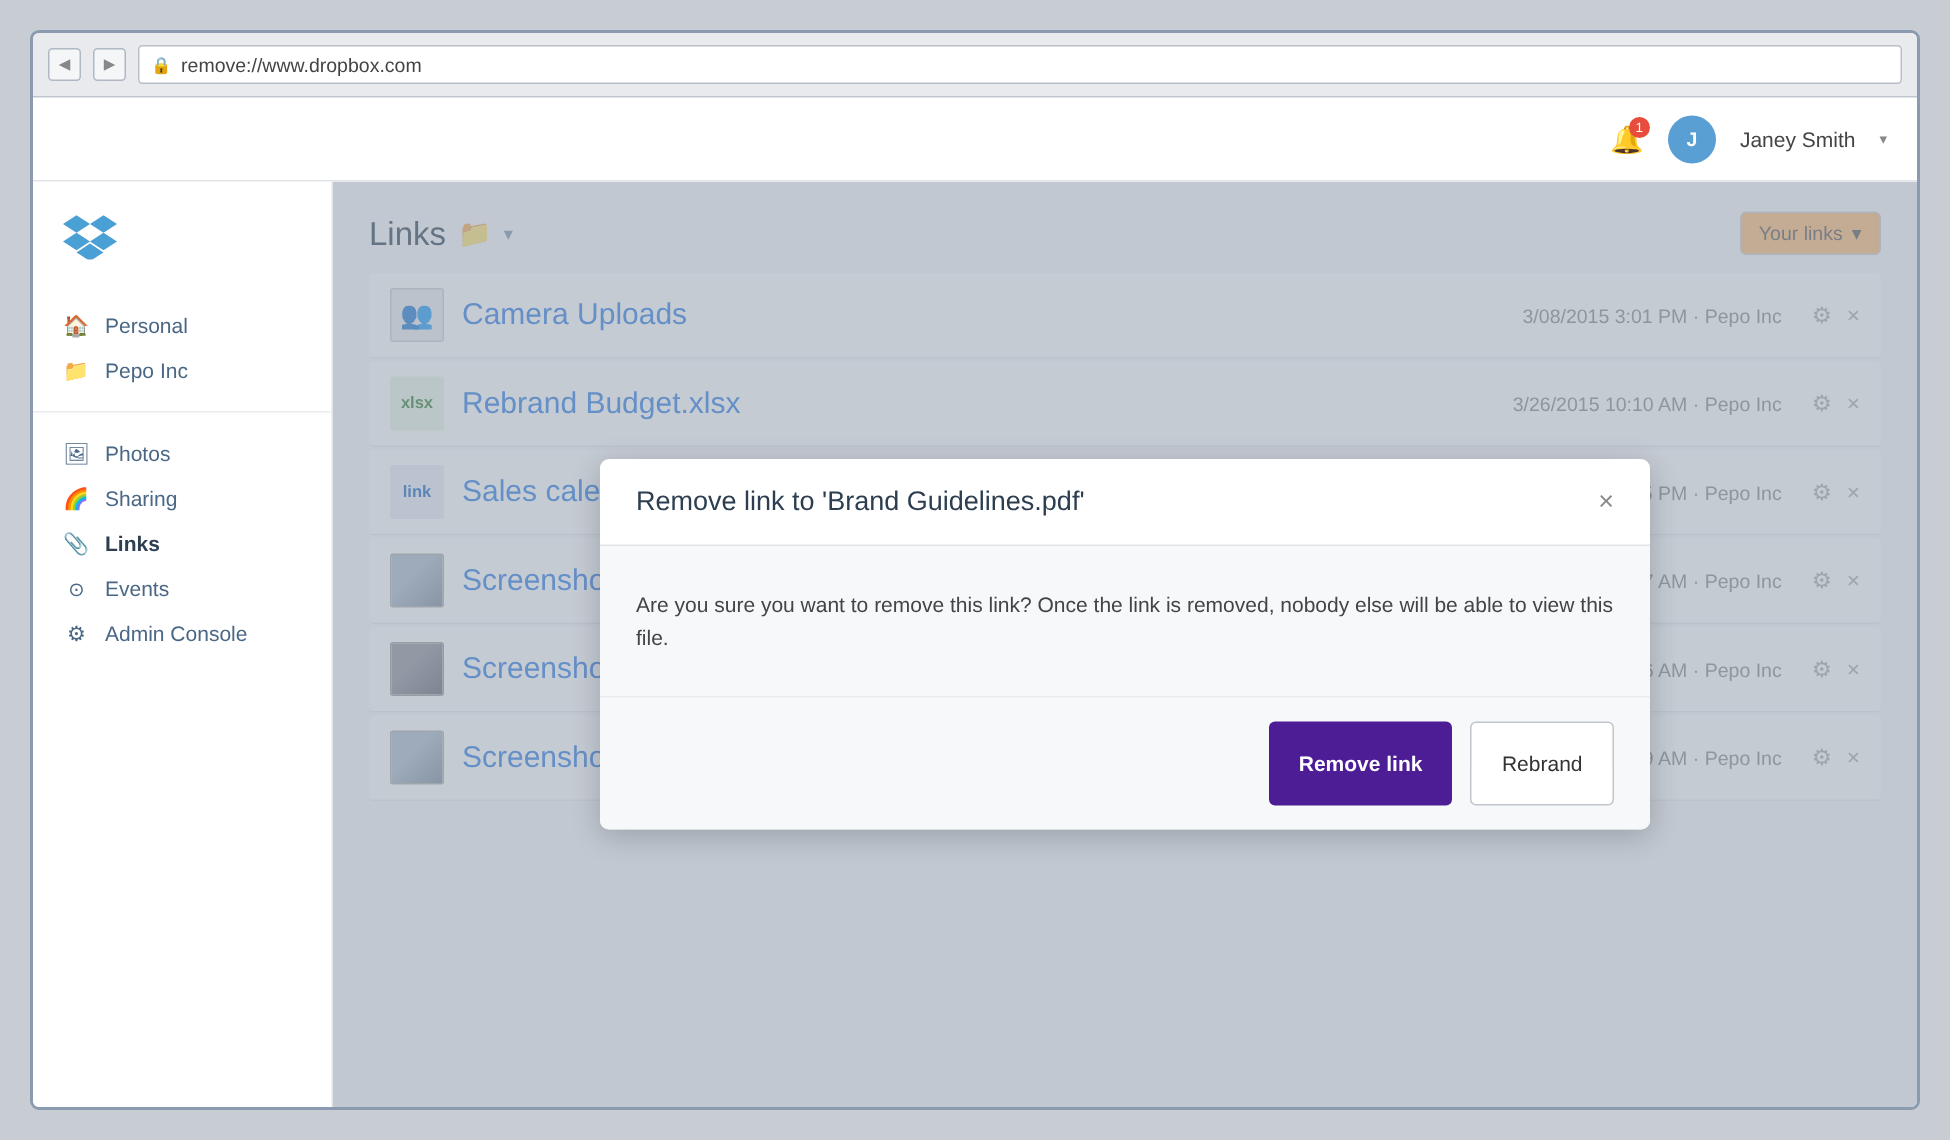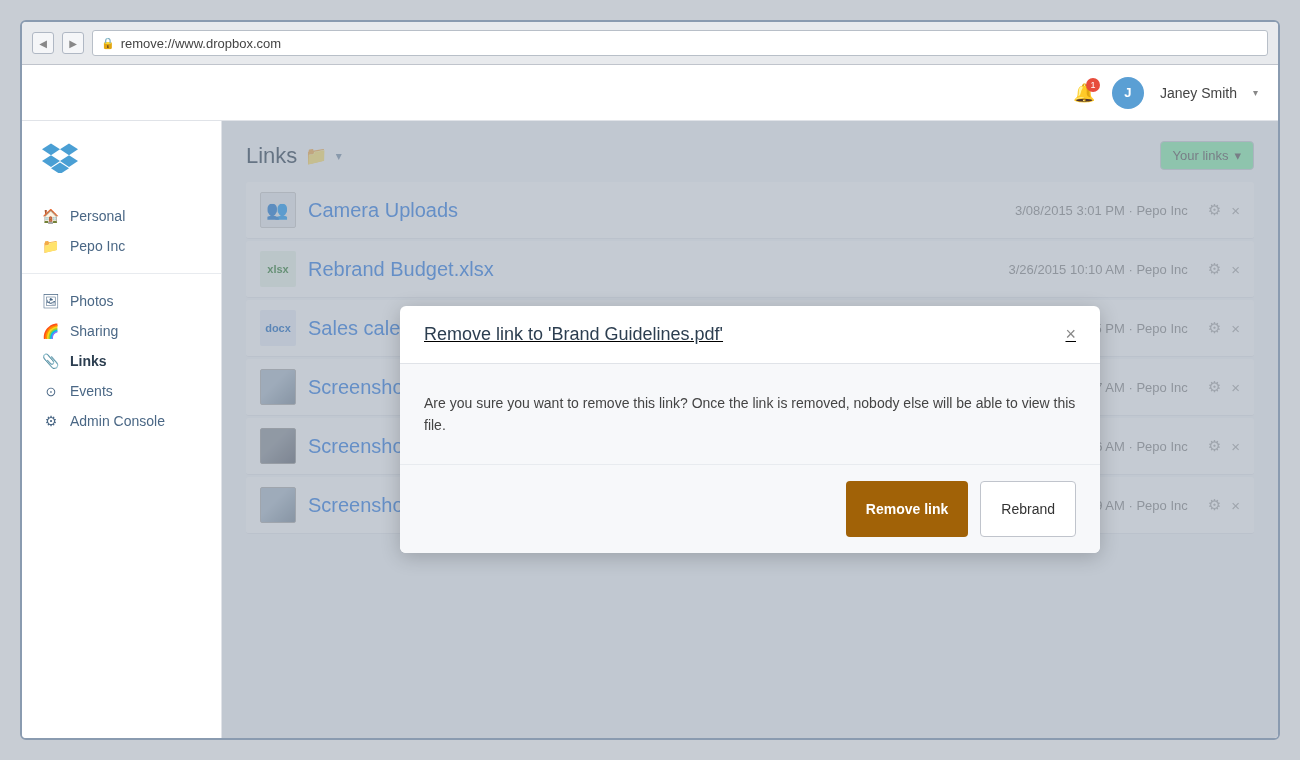--- a/index.html
+++ b/index.html
@@ -181,21 +181,21 @@
       font-size: 22px;
       color: #2c3e50;
       font-weight: 400;
     }
     .folder-icon-title { color: #7a92a8; font-size: 18px; }
     .dropdown-arrow { color: #7a92a8; font-size: 12px; cursor: pointer; }
 
     .filter-dropdown {
       border: 1px solid #c8cdd4;
       border-radius: 4px;
-      background: #86efac;
+      background: #fdba74;
       padding: 6px 12px;
       font-size: 13px;
       color: #555;
       display: flex;
       align-items: center;
       gap: 6px;
       cursor: pointer;
     }
 
     
@@ -261,21 +261,20 @@
       width: 700px;
       box-shadow: 0 4px 20px rgba(0,0,0,0.2);
       overflow: hidden;
     }
     .dialog-header {
       padding: 18px 24px;
       border-bottom: 1px solid #e0e3e8;
       display: flex;
       align-items: center;
       justify-content: space-between;
-      text-decoration: underline;
     }
     .dialog-title {
       font-size: 18px;
       color: #2c3e50;
       font-weight: 400;
     }
     .dialog-close {
       color: #888;
       cursor: pointer;
       font-size: 18px;
@@ -290,21 +289,21 @@
     }
     .dialog-footer {
       padding: 16px 24px;
       background: #f7f8fa;
       display: flex;
       justify-content: flex-end;
       gap: 12px;
       border-top: 1px solid #e8ebef;
     }
     .btn-primary {
-      background: #a16207;
+      background: #4c1d95;
       color: white;
       border: none;
       border-radius: 4px;
       padding: 20px 20px;
       font-size: 14px;
       cursor: pointer;
       font-weight: 600;
     }
     .btn-secondary {
       background: white;
@@ -463,21 +462,21 @@
               <span> · </span>
               <span>Pepo Inc</span>
             </div>
             <div class="file-actions">
               <span class="gear-btn">⚙</span>
               <span class="x-btn">×</span>
             </div>
           </div>
 
           <div class="file-row">
-            <div class="file-icon thumb-docx">docx</div>
+            <div class="file-icon thumb-docx">link</div>
             <div class="file-name">Sales calendar.docx</div>
             <div class="file-meta">
               <span>3/18/2015 12:45 PM</span>
               <span> · </span>
               <span>Pepo Inc</span>
             </div>
             <div class="file-actions">
               <span class="gear-btn">⚙</span>
               <span class="x-btn">×</span>
             </div>

